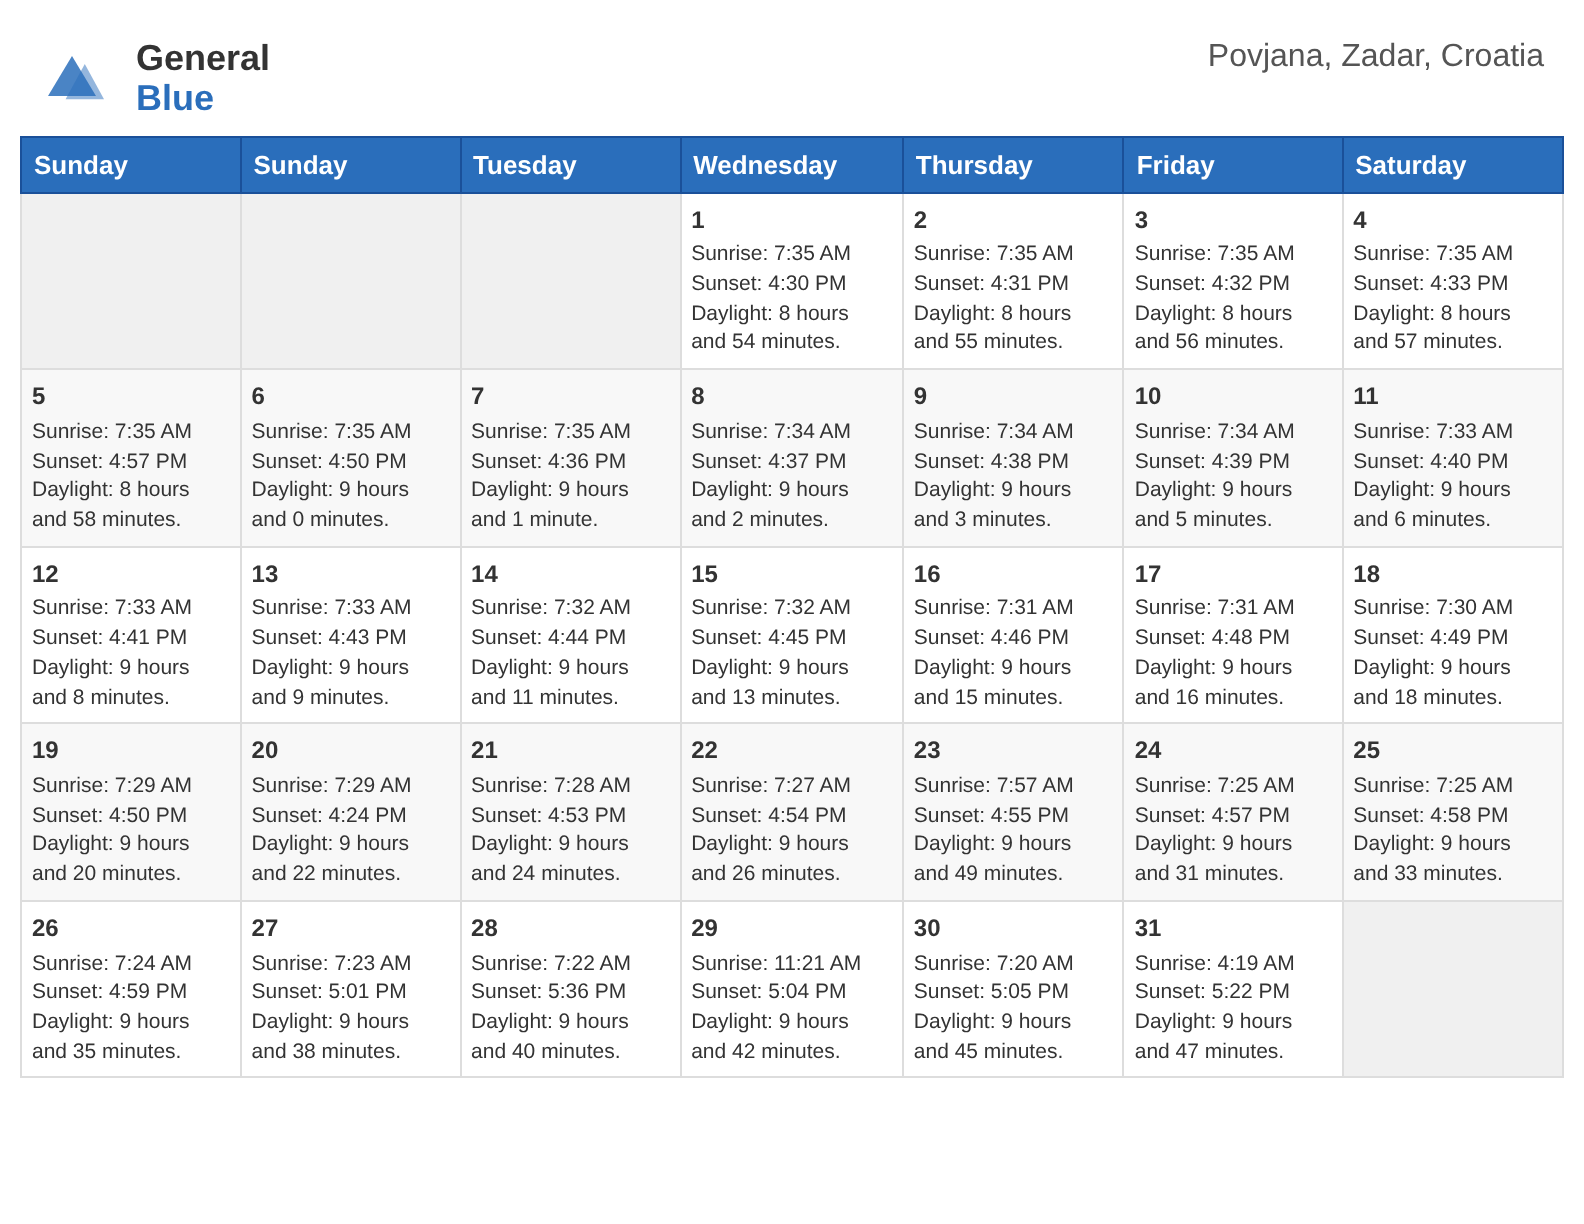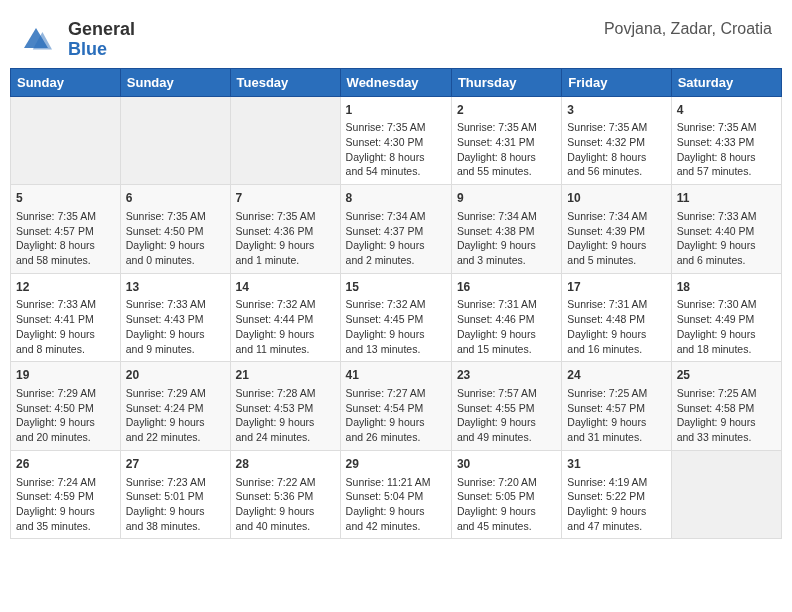--- a/index.html
+++ b/index.html
@@ -274,21 +274,21 @@
           <div>and 22 minutes.</div>
         </td>
         <td>
           <span class="day-num">21</span>
           <div>Sunrise: 7:28 AM</div>
           <div>Sunset: 4:53 PM</div>
           <div>Daylight: 9 hours</div>
           <div>and 24 minutes.</div>
         </td>
         <td>
-          <span class="day-num">41</span>
+          <span class="day-num">22</span>
           <div>Sunrise: 7:27 AM</div>
           <div>Sunset: 4:54 PM</div>
           <div>Daylight: 9 hours</div>
           <div>and 26 minutes.</div>
         </td>
         <td>
           <span class="day-num">23</span>
           <div>Sunrise: 7:57 AM</div>
           <div>Sunset: 4:55 PM</div>
           <div>Daylight: 9 hours</div>

